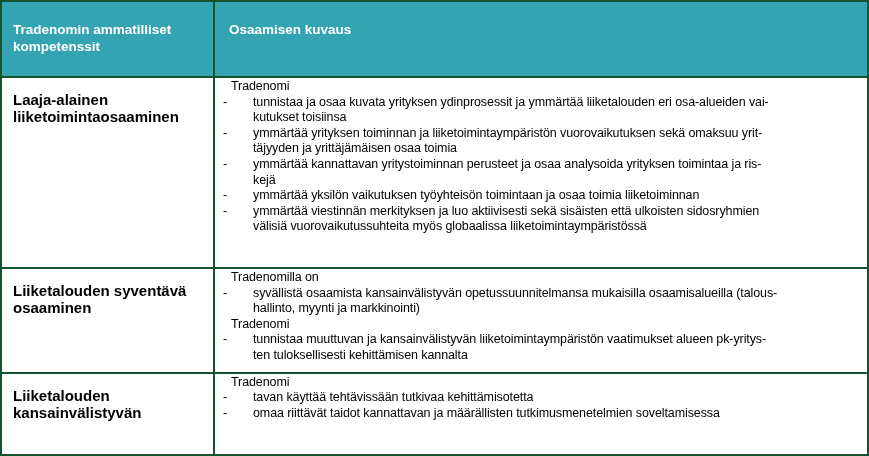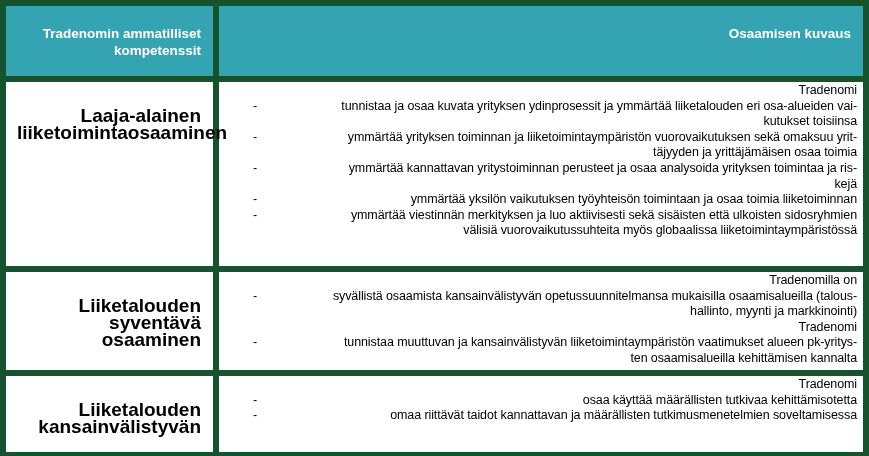--- a/index.html
+++ b/index.html
@@ -17,54 +17,54 @@
   table.competence-table {
     width: 869px;
     height: 456px;
     border-collapse: collapse;
     table-layout: fixed;
     background: #ffffff;
     border: 2px solid #000000;
   }
   col.c1 { width: 213px; }
   th, td {
-    border: 6px solid #14532d;
+    border: 2px solid #14532d;
     vertical-align: top;
-    text-align: right;
+    text-align: left;
   }
   thead tr { height: 76px; }
   tbody tr:nth-child(1) { height: 190px; }
   tbody tr:nth-child(2) { height: 104px; }
   tbody tr:nth-child(3) { height: 82px; }
   th {
     background: #35a4b2;
     color: #ffffff;
     font-size: 13.5px;
     font-weight: bold;
     line-height: 17px;
     padding: 19px 12px 0 11px;
     white-space: pre-line;
   }
-  th.desc-head { padding-left: 30px; }
+  th.desc-head { padding-left: 14px; }
   td.comp-cell {
-    font-size: 19px;
+    font-size: 15px;
     font-weight: bold;
     color: #000000;
     line-height: 17px;
-    padding: 25px 12px 0 11px;
+    padding: 13px 12px 0 11px;
     white-space: pre-line;
   }
   td.desc-cell {
     font-size: 12.5px;
     color: #000000;
     line-height: 15.6px;
     letter-spacing: -0.1px;
     padding: 1px 6px 0 8px;
   }
-  .intro { white-space: pre-line; }
+  .intro { white-space: pre-line; margin-left: 8px; }
   .bullet { display: flex; }
   .bullet .dash {
     flex: 0 0 30px;
     width: 30px;
   }
   .bullet .btext {
     flex: 1 1 auto;
     white-space: pre-line;
   }
 </style>
@@ -137,36 +137,36 @@
 hallinto, myynti ja markkinointi)</span>
   </div>
 </div>
 
   <div class="block">
     <div class="intro">Tradenomi</div>
 
   <div class="bullet">
     <span class="dash">-</span>
     <span class="btext">tunnistaa muuttuvan ja kansainvälistyvän liiketoimintaympäristön vaatimukset alueen pk-yritys-
-ten osaamisalueilla kehittämisen kannalta</span>
+ten tuloksellisesti kehittämisen kannalta</span>
   </div>
 </div>
 </td>
   </tr>
 
   <tr>
     <td class="comp-cell">Liiketalouden
 kansainvälistyvän</td>
     <td class="desc-cell">
   <div class="block">
     <div class="intro">Tradenomi</div>
 
   <div class="bullet">
     <span class="dash">-</span>
-    <span class="btext">osaa käyttää määrällisten tutkivaa kehittämisotetta</span>
+    <span class="btext">tavan käyttää tehtävissään tutkivaa kehittämisotetta</span>
   </div>
 
   <div class="bullet">
     <span class="dash">-</span>
     <span class="btext">omaa riittävät taidot kannattavan ja määrällisten tutkimusmenetelmien soveltamisessa</span>
   </div>
 </div>
 </td>
   </tr>
 </tbody>

